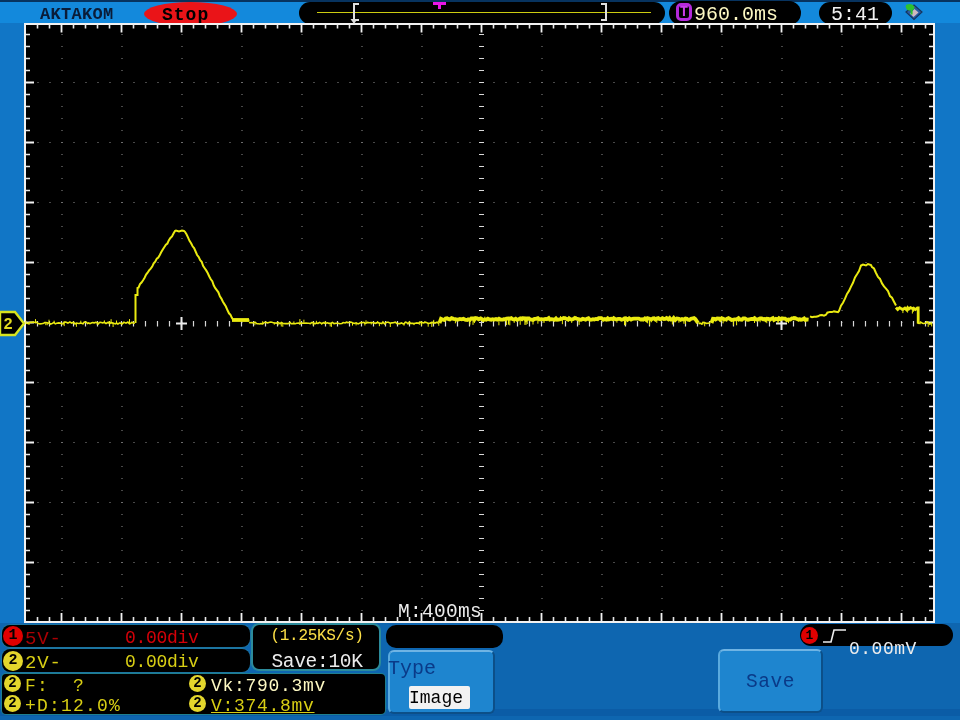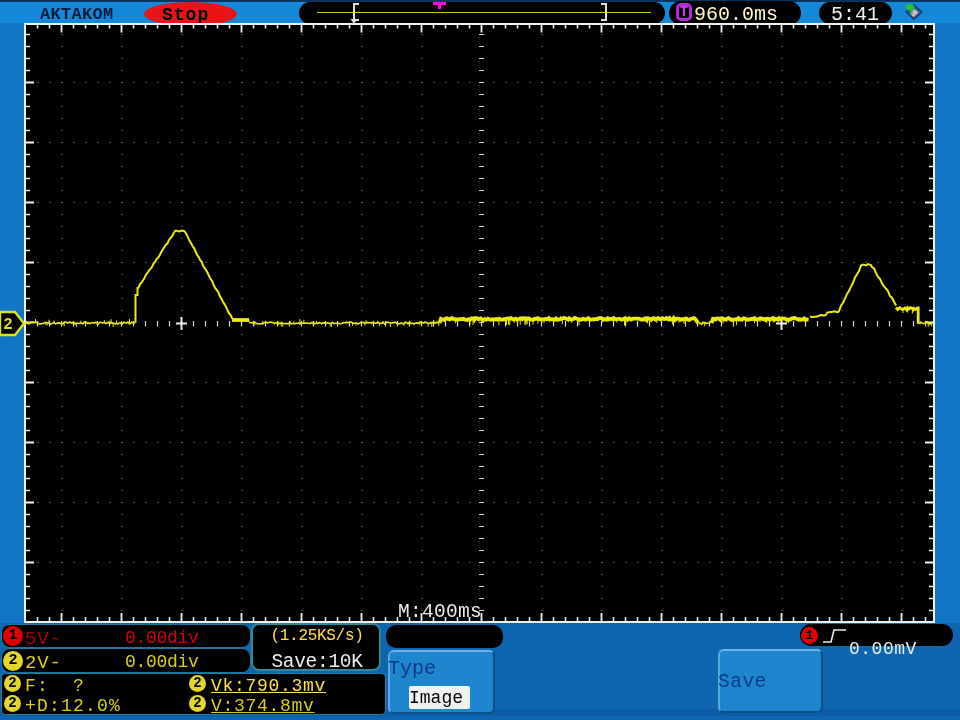--- a/index.html
+++ b/index.html
@@ -107,25 +107,25 @@
 <div class="badge rbadge" style="left:801px;top:627px;width:17px;height:17px;line-height:17px;font-size:13px;">1</div>
 <svg style="position:absolute;left:822px;top:627px;" width="26" height="17" viewBox="0 0 26 17">
 <path d="M1 15 H9 L12 3 H24" stroke="#ececec" stroke-width="1.6" fill="none"></path>
 </svg>
 <div style="position:absolute;left:849px;top:639px;color:#ececec;font-size:18px;letter-spacing:0.5px;">0.00mV</div>
 
 <div style="position:absolute;left:2px;top:674px;width:383px;height:40px;background:#000;border-radius:4px;box-shadow:0 0 0 1px #1f7f8f;"></div>
 <div class="badge ybadge" style="left:4px;top:675px;width:17px;height:17px;line-height:17px;font-size:14px;">2</div>
 <div style="position:absolute;left:25px;top:676px;color:#d8ce14;font-size:18px;letter-spacing:1.2px;">F:&nbsp;&nbsp;?</div>
 <div class="badge ybadge" style="left:189px;top:675px;width:17px;height:17px;line-height:17px;font-size:14px;">2</div>
-<div style="position:absolute;left:211px;top:676px;color:#fde047;font-size:18px;letter-spacing:0.7px;text-decoration:underline;">Vk:790.3mv</div>
+<div style="position:absolute;left:211px;top:676px;color:#fef9c3;font-size:18px;letter-spacing:0.7px;">Vk:790.3mv</div>
 <div class="badge ybadge" style="left:4px;top:695px;width:17px;height:17px;line-height:17px;font-size:14px;">2</div>
 <div style="position:absolute;left:25px;top:695.5px;color:#d8ce14;font-size:18px;letter-spacing:1.2px;">+D:12.0%</div>
 <div class="badge ybadge" style="left:189px;top:695px;width:17px;height:17px;line-height:17px;font-size:14px;">2</div>
 <div style="position:absolute;left:211px;top:695.5px;color:#d8ce14;font-size:18px;letter-spacing:0.7px;text-decoration:underline;">V:374.8mv</div>
 
 <div class="btn" style="left:388px;top:650px;width:107px;height:64px;"></div>
 <div style="position:absolute;left:388px;top:657px;width:107px;color:#0a3a88;font-size:20px;">Type</div>
 <div style="position:absolute;left:409px;top:686px;width:61px;height:23px;background:#f2f2f2;border-radius:2px;"></div>
 <div style="position:absolute;left:409px;top:688px;width:41px;text-align:center;color:#000;font-size:18px;">Image</div>
 
 <div class="btn" style="left:718px;top:649px;width:105px;height:64px;"></div>
-<div style="position:absolute;left:718px;top:670.5px;width:105px;text-align:left;color:#0a3a88;font-size:19.5px;letter-spacing:0.5px;">Save</div>
+<div style="position:absolute;left:718px;top:670.5px;width:105px;text-align:center;color:#0a3a88;font-size:19.5px;letter-spacing:0.5px;">Save</div>
 
 </body></html>

